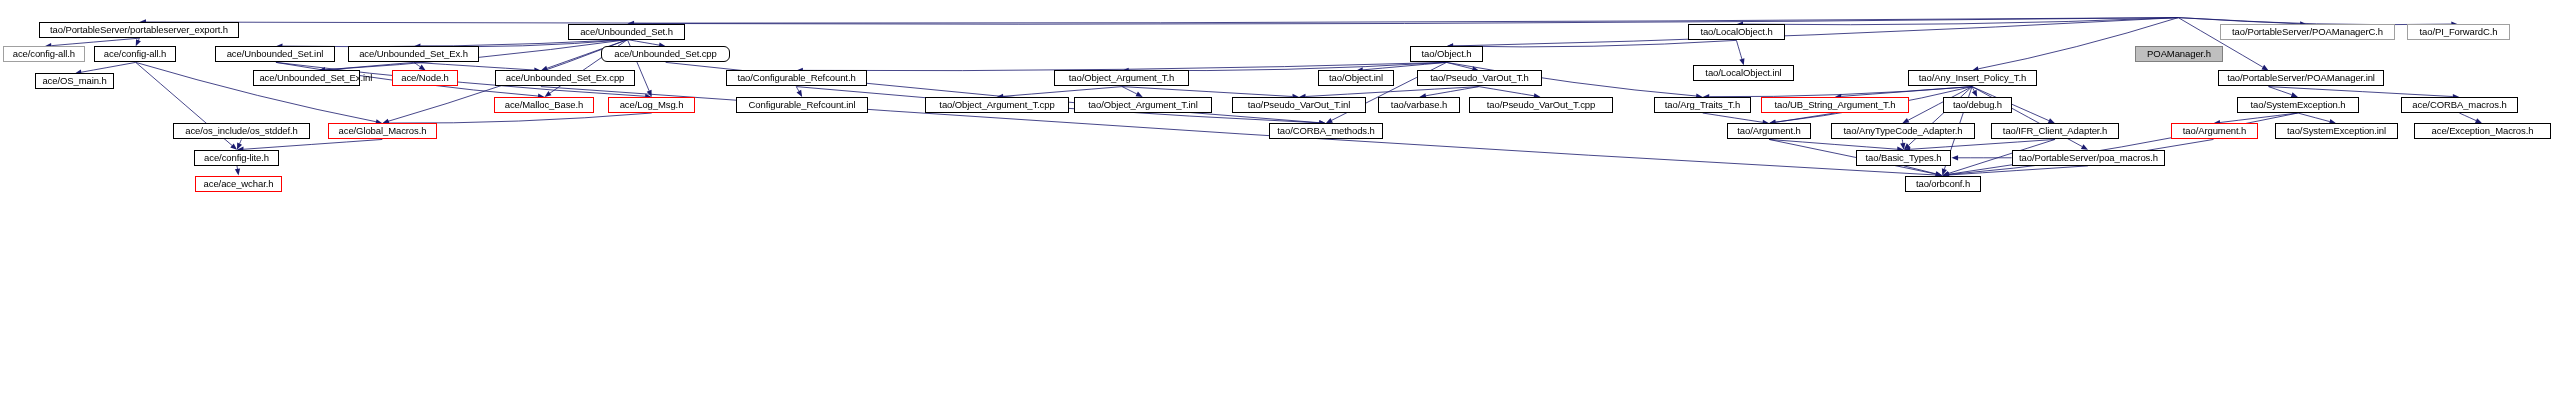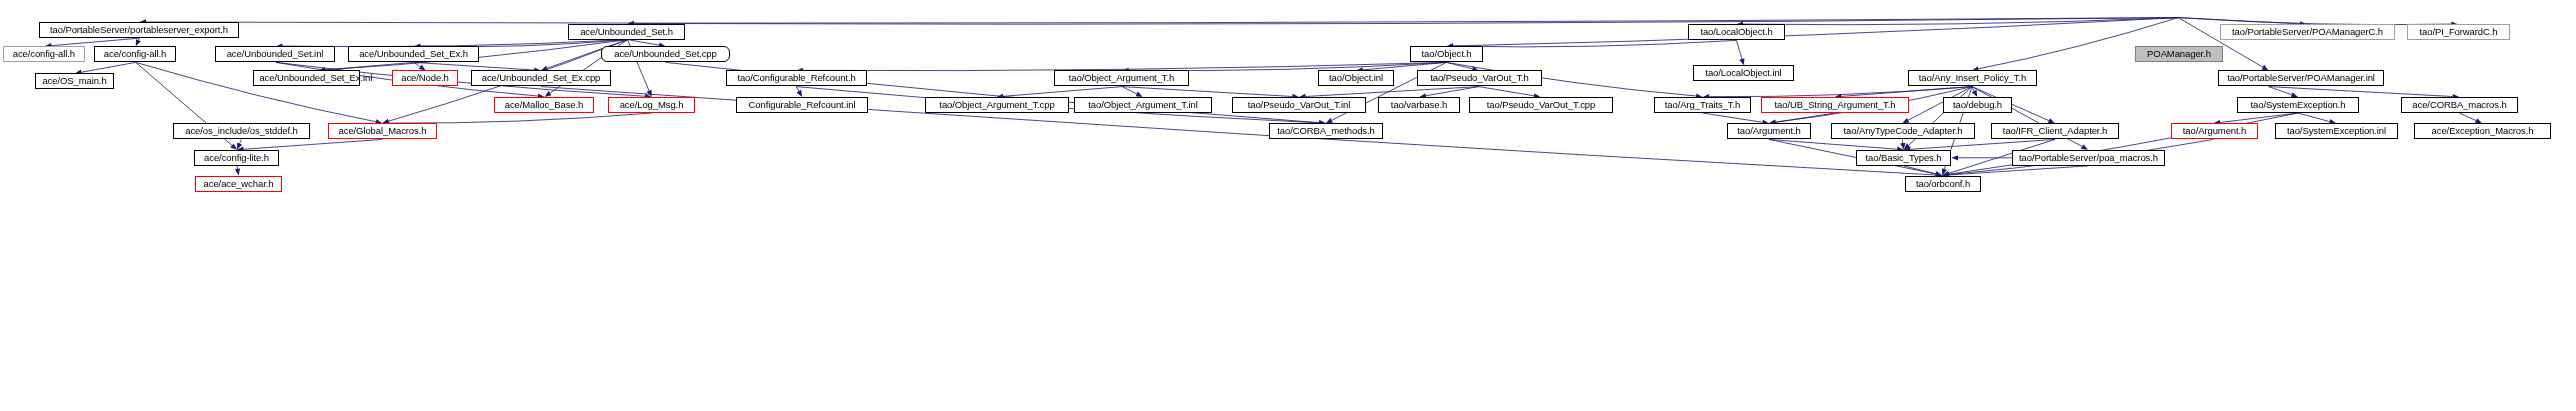--- a/index.html
+++ b/index.html
@@ -240,21 +240,21 @@
       </div>
       <div class="node black" style="left: 35px; top: 73px; width: 79px;">
         <span>ace/OS_main.h</span>
       </div>
       <div class="node black" style="left: 253px; top: 70px; width: 107px; padding-left: 23px;">
         <span>ace/Unbounded_Set_Ex.inl</span>
       </div>
       <div class="node red" style="left: 392px; top: 70px; width: 66px;">
         <span>ace/Node.h</span>
       </div>
-      <div class="node black" style="left: 471px; top: 70px; width: 140px;">
+      <div class="node black" style="left: 495px; top: 70px; width: 140px;">
         <span>ace/Unbounded_Set_Ex.cpp</span>
       </div>
       <div class="node black" style="left: 726px; top: 70px; width: 141px;">
         <span>tao/Configurable_Refcount.h</span>
       </div>
       <div class="node black" style="left: 1054px; top: 70px; width: 135px;">
         <span>tao/Object_Argument_T.h</span>
       </div>
       <div class="node black" style="left: 1318px; top: 70px; width: 76px;">
         <span>tao/Object.inl</span>

